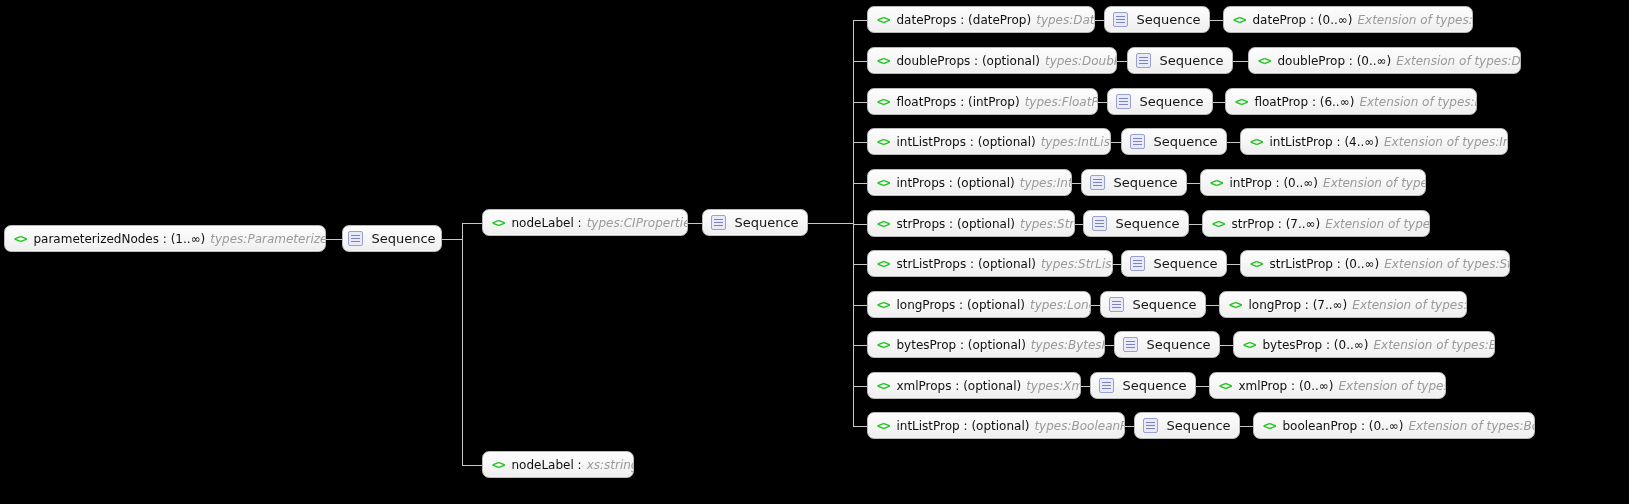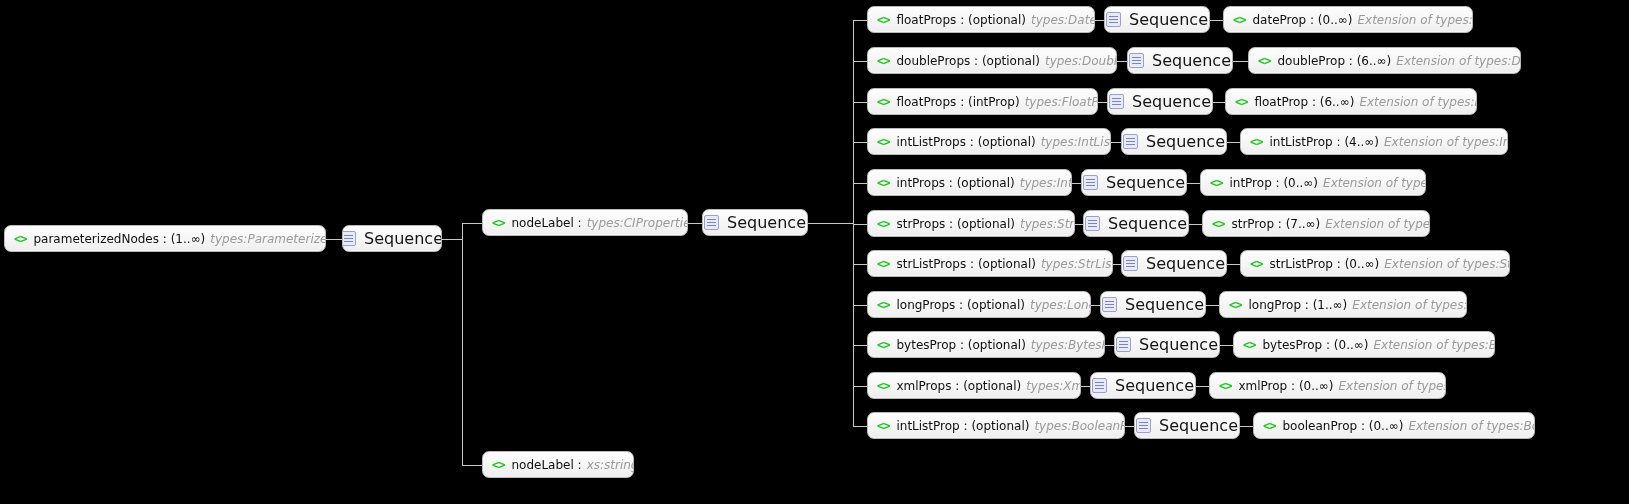--- a/index.html
+++ b/index.html
@@ -86,21 +86,21 @@
     position: absolute;
     left: 2px;
     right: 2px;
     height: 1px;
     background: #7b83c0;
   }
   .node.seq .seqicon::before { top: 3px; box-shadow: 0 3px 0 #7b83c0; }
   .node.seq .seqicon::after  { bottom: 3px; }
   .node.seq .seqlabel {
     color: #151515;
-    font-size: 16px;
+    font-size: 13px;
     flex: 0 0 auto;
   }
 </style>
 </head>
 <body>
 
 <div id="canvas">
     <div class="node" style="left: 4px; top: 225px; width: 322px;">
       <span class="chev">&lt;&gt;</span>
       <span class="nm">parameterizedNodes : (1..∞)</span>
@@ -128,21 +128,21 @@
     <div class="node" style="left: 482px; top: 451px; width: 152px;">
       <span class="chev">&lt;&gt;</span>
       <span class="nm">nodeLabel :</span>
       <span class="ty">xs:string</span>
     </div>
     <div class="line-h" style="left: 808px; top: 222.5px; width: 45px;"></div>
     <div class="line-v" style="left: 853px; top: 19.5px; height: 406px;"></div>
     <div class="line-h" style="left: 853px; top: 19.5px; width: 14px;"></div>
     <div class="node" style="left: 867px; top: 6px; width: 228px;">
       <span class="chev">&lt;&gt;</span>
-      <span class="nm">floatProps : (optional)</span>
+      <span class="nm">dateProps : (dateProp)</span>
       <span class="ty">types:DateProps</span>
     </div>
     <div class="line-h" style="left: 1095px; top: 19.5px; width: 9px;"></div>
     <div class="node seq" style="left: 1104px; top: 6px; width: 106px;">
       <span class="seqicon"></span>
       <span class="seqlabel">Sequence</span>
     </div>
     <div class="line-h" style="left: 1210px; top: 19.5px; width: 13px;"></div>
     <div class="node" style="left: 1223px; top: 6px; width: 250px;">
       <span class="chev">&lt;&gt;</span>
@@ -156,21 +156,21 @@
       <span class="ty">types:DoubleProps</span>
     </div>
     <div class="line-h" style="left: 1117px; top: 60.5px; width: 10px;"></div>
     <div class="node seq" style="left: 1127px; top: 47px; width: 106px;">
       <span class="seqicon"></span>
       <span class="seqlabel">Sequence</span>
     </div>
     <div class="line-h" style="left: 1233px; top: 60.5px; width: 15px;"></div>
     <div class="node" style="left: 1248px; top: 47px; width: 273px;">
       <span class="chev">&lt;&gt;</span>
-      <span class="nm">doubleProp : (6..∞)</span>
+      <span class="nm">doubleProp : (0..∞)</span>
       <span class="ty">Extension of types:DoubleProp</span>
     </div>
     <div class="line-h" style="left: 853px; top: 101.5px; width: 14px;"></div>
     <div class="node" style="left: 867px; top: 88px; width: 231px;">
       <span class="chev">&lt;&gt;</span>
       <span class="nm">floatProps : (intProp)</span>
       <span class="ty">types:FloatProps</span>
     </div>
     <div class="line-h" style="left: 1098px; top: 101.5px; width: 9px;"></div>
     <div class="node seq" style="left: 1107px; top: 88px; width: 106px;">
@@ -258,21 +258,21 @@
       <span class="ty">types:LongProps</span>
     </div>
     <div class="line-h" style="left: 1091px; top: 304.5px; width: 9px;"></div>
     <div class="node seq" style="left: 1100px; top: 291px; width: 106px;">
       <span class="seqicon"></span>
       <span class="seqlabel">Sequence</span>
     </div>
     <div class="line-h" style="left: 1206px; top: 304.5px; width: 13px;"></div>
     <div class="node" style="left: 1219px; top: 291px; width: 248px;">
       <span class="chev">&lt;&gt;</span>
-      <span class="nm">longProp : (1..∞)</span>
+      <span class="nm">longProp : (7..∞)</span>
       <span class="ty">Extension of types:LongProp</span>
     </div>
     <div class="line-h" style="left: 853px; top: 344.5px; width: 14px;"></div>
     <div class="node" style="left: 867px; top: 331px; width: 238px;">
       <span class="chev">&lt;&gt;</span>
       <span class="nm">bytesProp : (optional)</span>
       <span class="ty">types:BytesProps</span>
     </div>
     <div class="line-h" style="left: 1105px; top: 344.5px; width: 9px;"></div>
     <div class="node seq" style="left: 1114px; top: 331px; width: 106px;">

